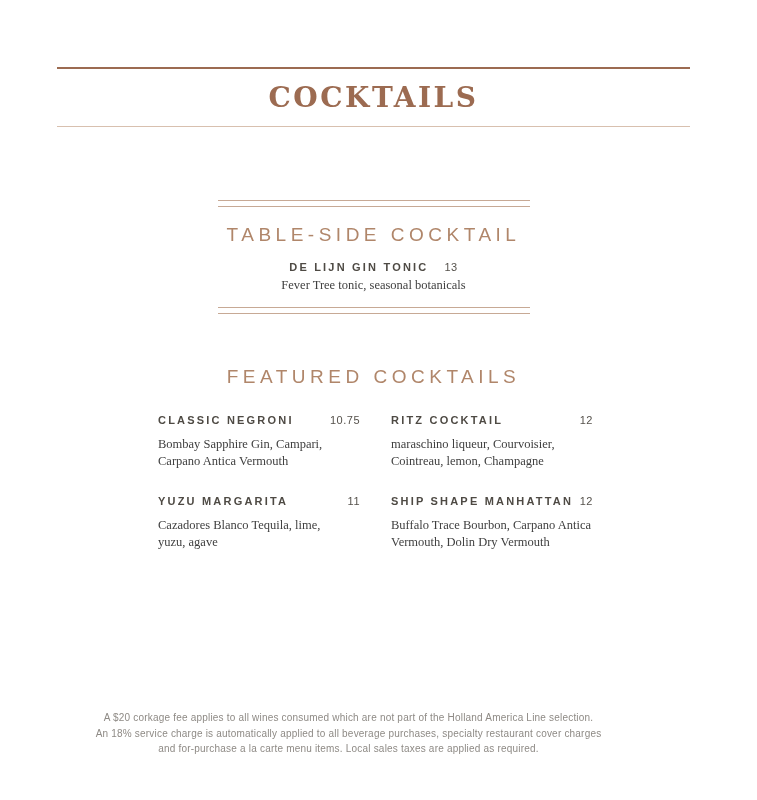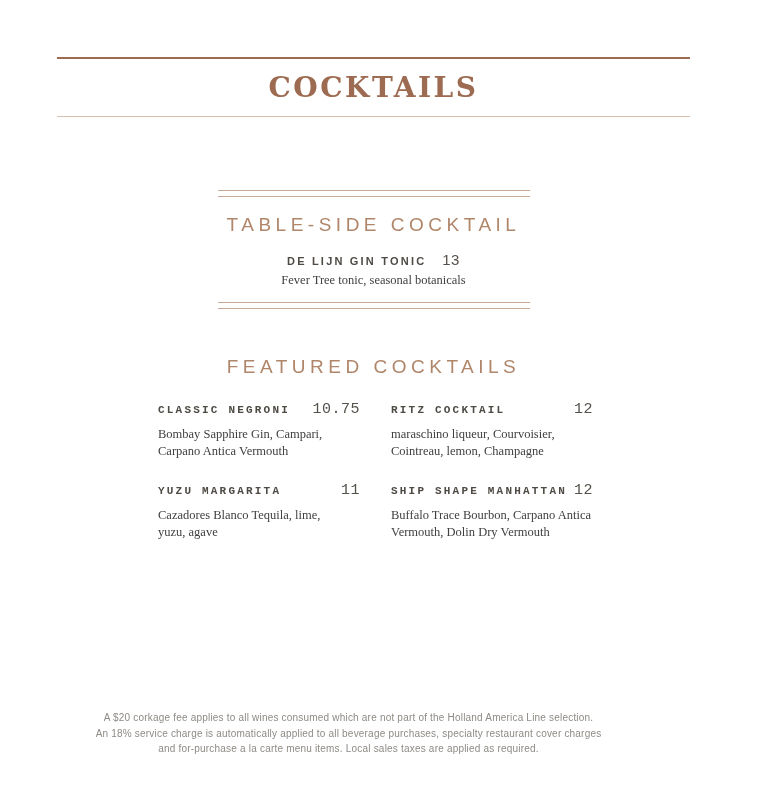--- a/index.html
+++ b/index.html
@@ -7,21 +7,21 @@
     position: relative;
     width: 757px;
     height: 800px;
     background: #ffffff;
     overflow: hidden;
     font-family: "Liberation Sans", sans-serif;
   }
   .content {
     position: absolute;
     left: 57px;
-    top: 0;
+    top: 10px;
     width: 633px;
     height: 704px;
   }
   .rule-thick {
     position: absolute;
     left: 0; right: 0;
     top: 57px;
     height: 2px;
     background: #9c6b51;
   }
@@ -76,21 +76,21 @@
   }
   .item-name {
     font-weight: bold;
     font-size: 11px;
     letter-spacing: 2.2px;
     color: #4e4a44;
     white-space: nowrap;
   }
   .item-price {
     font-weight: 400;
-    font-size: 15px;
+    font-size: 11px;
     letter-spacing: 0.5px;
     color: #55514b;
   }
   .item-desc {
     font-family: "Liberation Serif", serif;
     font-size: 12.5px;
     line-height: 17px;
     color: #404040;
     white-space: pre;
   }
@@ -111,21 +111,20 @@
     grid-template-columns: 202px 202px;
     column-gap: 31px;
     row-gap: 24px;
   }
   .menu-item { text-align: left; }
   .name-row {
     display: flex;
     justify-content: space-between;
     align-items: flex-end;
     line-height: 14px;
-    font-family: Liberation Mono, monospace;
   }
   .menu-item .item-desc { margin-top: 9px; }
   .footer {
     position: absolute;
     left: 0;
     width: 681px;
     top: 710px;
     text-align: center;
     font-size: 10px;
     line-height: 15.5px;

